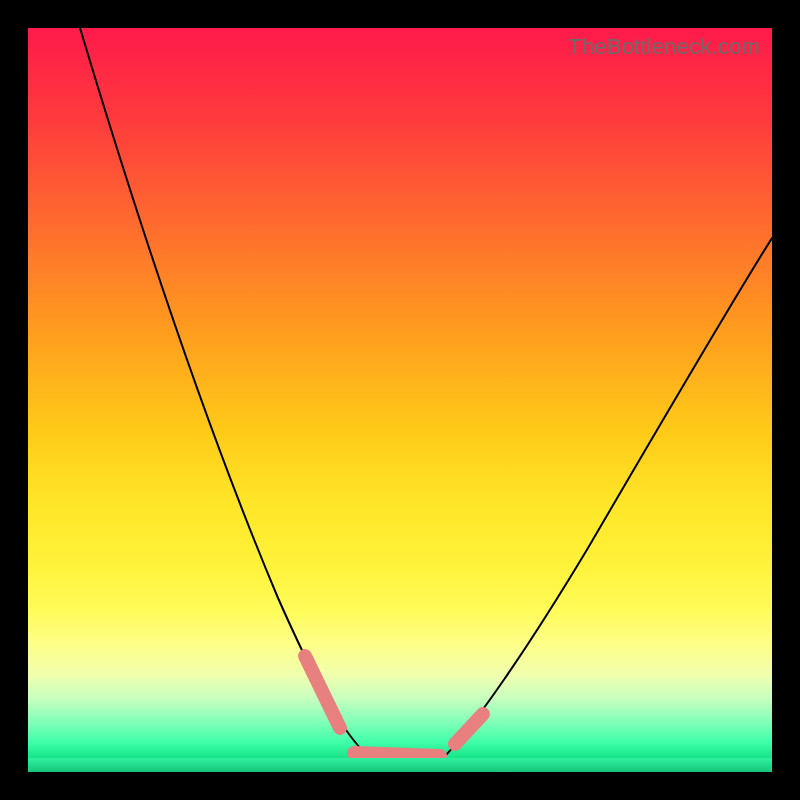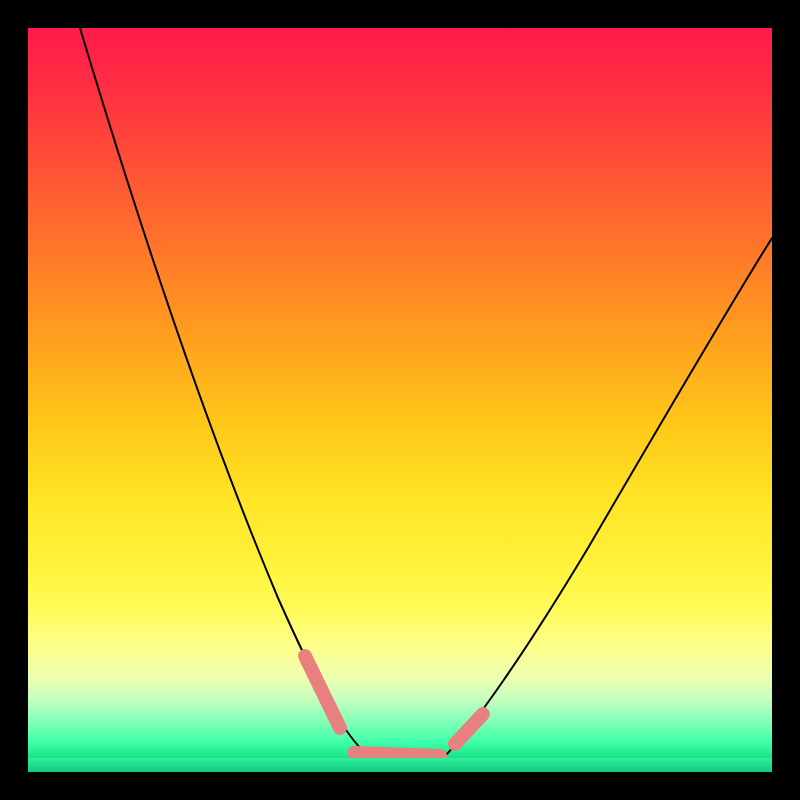--- a/index.html
+++ b/index.html
@@ -83,20 +83,21 @@
     stroke-width: 14;
     stroke-linecap: round;
   }
 </style>
 </head>
 <body>
 
 <div class="frame">
   <div class="plot">
 
+    <div class="watermark">TheBottleneck.com</div>
 
     <svg class="curves" viewBox="0 0 744 744">
 
       <path class="curve" d="M 52 0
                C 100 160, 170 380, 250 570
                C 290 660, 315 705, 340 728"></path>
 
       <path class="curve" d="M 340 728
                C 360 740, 400 740, 415 730"></path>
 

